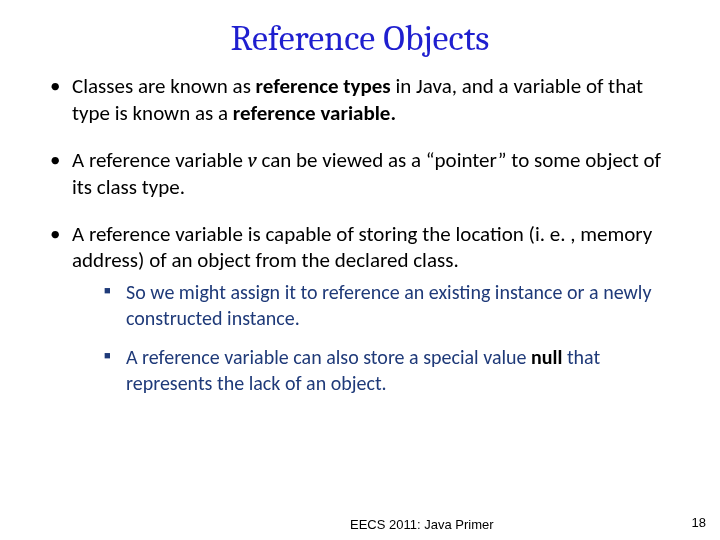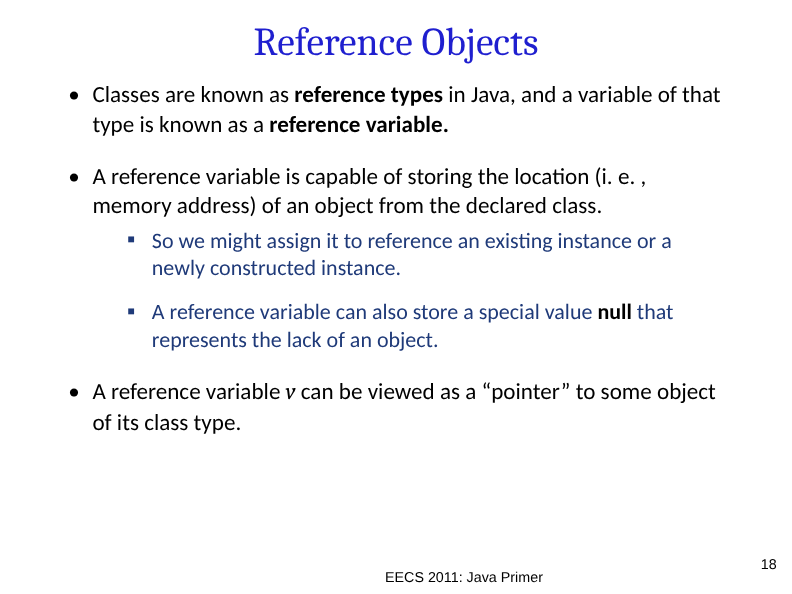--- a/index.html
+++ b/index.html
@@ -29,21 +29,21 @@
     margin: 0 0 14px 0;
     font-weight: 400;
   }
   .body {
     padding: 0 46px 0 46px;
     font-size: 21px;
     line-height: 1.28;
   }
   ul.top {
     list-style: none;
-    margin: 12px;
+    margin: 0;
     padding: 0;
   }
   ul.top > li {
     position: relative;
     padding-left: 26px;
     margin-bottom: 20px;
   }
   ul.top > li::before {
     content: "•";
     position: absolute;
@@ -96,52 +96,52 @@
     transform: translateX(-50%);
     bottom: 0;
     white-space: nowrap;
     left: 310px;
     transform: none;
     margin-left: 40px;
   }
   .footer-right {
     position: absolute;
     right: 14px;
-    bottom: 12px;
+    bottom: 2px;
   }
 </style>
 </head>
 <body>
 
 <div class="slide">
 
   <h1 class="title">Reference Objects</h1>
 
   <div class="body">
     <ul class="top">
 
       <li>
         <span>Classes are known as </span><span class="bold">reference types</span><span> in Java, and a variable of that type is known as a </span><span class="bold">reference variable.</span>
       </li>
 
       <li>
+        <span>A reference variable </span><span class="ital">v</span><span> can be viewed as a “pointer” to some object of its class type.</span>
+      </li>
+
+      <li>
         <span>A reference variable is capable of storing the location (i. e. , memory address) of an object from the declared class.</span>
 
         <ul class="sub">
           <li>
             <span>So we might assign it to reference an existing instance or a newly constructed instance.</span>
           </li>
           <li>
             <span>A reference variable can also store a special value </span><span class="nullword">null</span><span> that represents the lack of an object.</span>
           </li>
         </ul>
-      </li>
-
-      <li>
-        <span>A reference variable </span><span class="ital">v</span><span> can be viewed as a “pointer” to some object of its class type.</span>
       </li>
 
     </ul>
   </div>
 
   <div class="footer">
     <div class="footer-center">EECS 2011: Java Primer</div>
     <div class="footer-right">18</div>
   </div>
 

